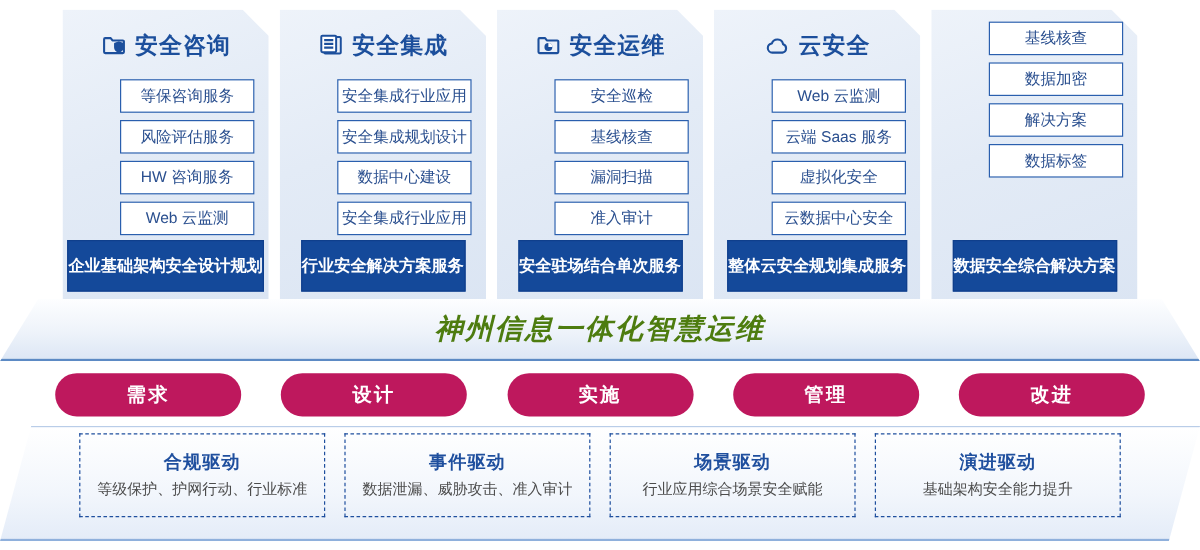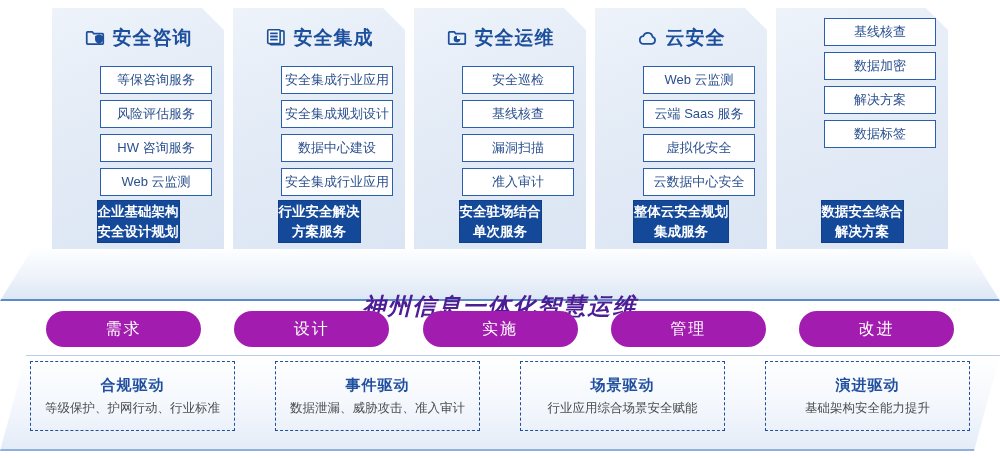--- a/index.html
+++ b/index.html
@@ -56,21 +56,21 @@
     font-size: 13px;
     color: #2a4f8f;
     white-space: nowrap;
     margin-left: 36px;
   }
   .svc-hi {
     margin-top: 0;
     height: 43px;
     background: #14499a;
     border: 1.3px solid #0f3f8c;
-    display: flex; flex-direction: column;
+    display: flex; flex-direction: row;
     align-items: center; justify-content: center;
     font-size: 13.5px;
     font-weight: bold;
     color: #ffffff;
     line-height: 1.45;
     white-space: nowrap;
   }
 
   
   .banner-wrap {
@@ -81,60 +81,59 @@
     position: absolute; inset: 0;
     background: linear-gradient(180deg, #fdfeff 0%, #eef3fa 55%, #dde7f5 100%);
     clip-path: polygon(32px 0, 968px 0, 1000px 100%, 0 100%);
     border-bottom: 2px solid #5c8ac4;
   }
   .banner-text {
     position: absolute;
     top: 0; left: 0; width: 1000px; height: 50px;
     display: flex; align-items: center; justify-content: center;
     font-size: 23px; font-weight: bold;
-    color: #4c1d95;
+    color: #4d7c0f;
     letter-spacing: 2px;
     font-style: italic;
-    margin-top: 32px;
   }
 
   
   .pill-row {
     position: absolute;
     top: 311px; left: 0; width: 1000px; height: 38px;
     display: flex; justify-content: space-between;
     padding: 0 46px;
   }
   .pill {
     width: 155px; height: 36px;
     border-radius: 18px;
-    background: #a21caf;
+    background: #be185d;
     color: #ffffff;
-    font-size: 16px; font-weight: normal;
+    font-size: 16px; font-weight: bold;
     letter-spacing: 2px;
     display: flex; align-items: center; justify-content: center;
   }
 
   
   .drivers-wrap {
     position: absolute;
     top: 355px; left: 0; width: 1000px; height: 96px;
   }
   .drivers-bg {
     position: absolute; inset: 0;
     background: linear-gradient(180deg, #ffffff 0%, #f2f6fc 60%, #e4ecf8 100%);
     clip-path: polygon(26px 0, 1000px 0, 974px 100%, 0 100%);
     border-top: 1.5px solid #b9cde8;
     border-bottom: 2px solid #8fb0dc;
   }
   .drivers {
     position: absolute;
     top: 6px; left: 0; width: 1000px; height: 84px;
     display: flex; justify-content: space-between;
-    padding: 0 30px;
+    padding: 0 66px;
   }
   .driver {
     width: 205px; height: 70px;
     border: 1.6px dashed #1f4f9e;
     display: flex; flex-direction: column;
     align-items: center; justify-content: center;
     gap: 5px;
     background: transparent;
   }
   .driver-title {

